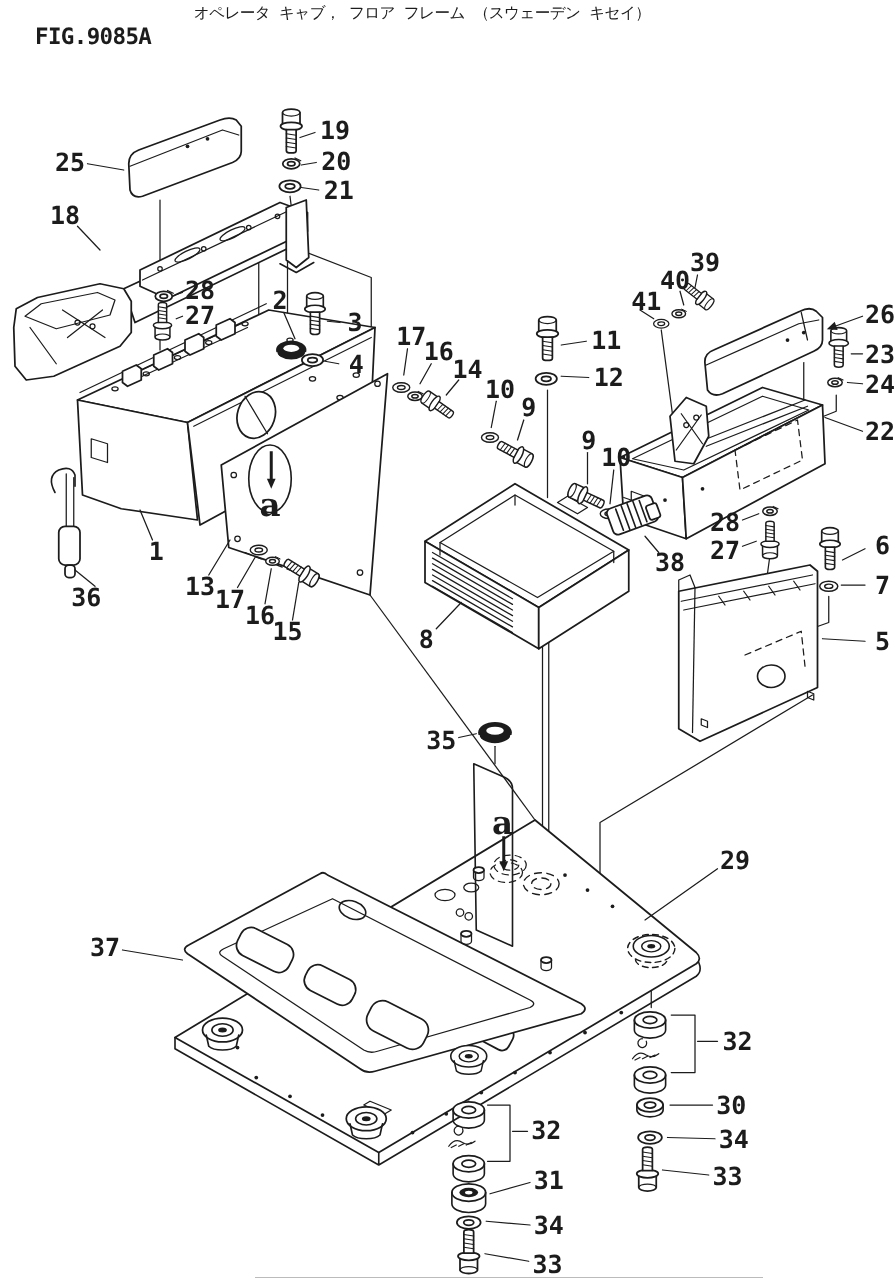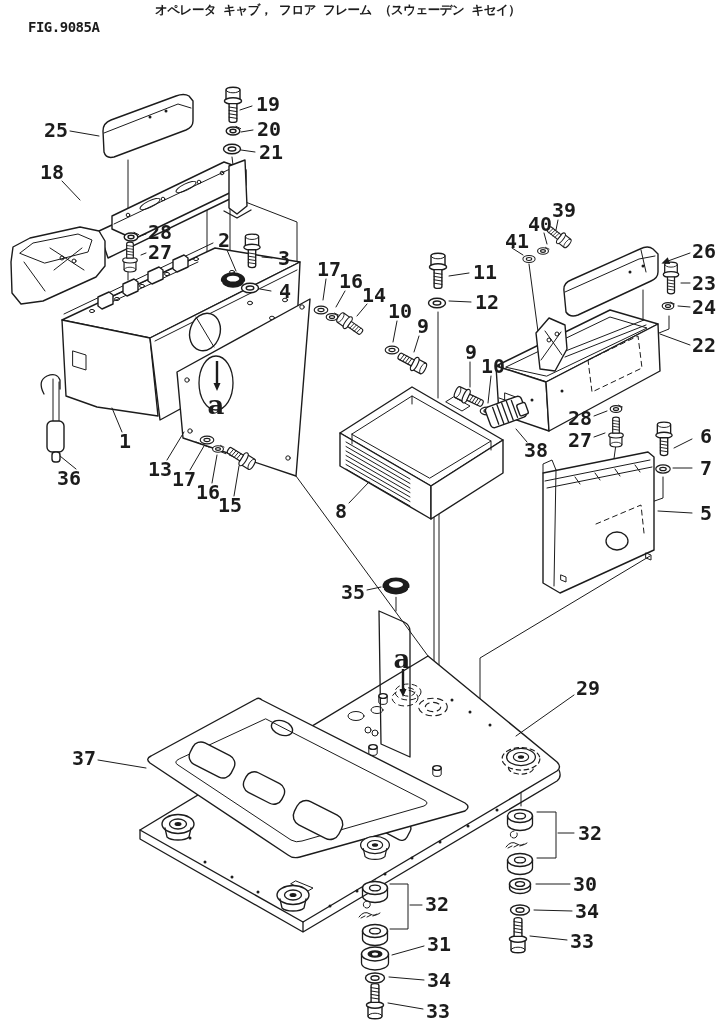--- a/index.html
+++ b/index.html
@@ -1,21 +1,21 @@
 <!DOCTYPE html>
 <html style="--ink: #1c1c1c; --paper: #ffffff;"><head>
 <meta charset="utf-8">
 <style>
   :root{ --ink:#1c1c1c; --paper:#ffffff; }
   html,body{margin:0;padding:0;background:#888;}
   .page{position:relative;width:716px;height:1022px;background:var(--paper);overflow:hidden;
         font-family:"DejaVu Sans Mono","DejaVu Sans",monospace;}
   .hdr{position:absolute;left:0;top:0;width:716px;height:48px;}
-  .fig-label{position:absolute;left:28px;top:19px;font-weight:bold;font-size:14px;letter-spacing:-0.5px;color:var(--ink);white-space:pre;}
-  .title-jp{position:absolute;left:155px;top:2px;font-weight:bold;font-size:12.5px;letter-spacing:-0.5px;color:var(--ink);white-space:pre;}
+  .fig-label{position:absolute;left:28px;top:19px;font-weight:bold;font-size:18px;letter-spacing:-0.5px;color:var(--ink);white-space:pre;}
+  .title-jp{position:absolute;left:155px;top:2px;font-weight:normal;font-size:12.5px;letter-spacing:-0.5px;color:var(--ink);white-space:pre;}
   .title-en{position:absolute;left:155px;top:19px;font-weight:bold;font-size:14px;letter-spacing:-0.9px;color:var(--ink);white-space:pre;}
   svg{position:absolute;left:0;top:0;}
   .p{fill:var(--paper);stroke:var(--ink);stroke-width:1.4;stroke-linejoin:round;stroke-linecap:round;}
   .n{fill:none;stroke:var(--ink);stroke-width:1.3;stroke-linejoin:round;stroke-linecap:round;}
   .t{stroke-width:1;}
   .dash{stroke-dasharray:5 4;}
   .dk{fill:var(--ink);stroke:none;}
   .dot{fill:var(--ink);stroke:none;}
   .co{font-family:"DejaVu Sans Mono",monospace;font-weight:bold;font-size:20px;fill:var(--ink);}
   .ma{font-family:"DejaVu Serif",serif;font-weight:bold;font-size:26px;fill:var(--ink);}

